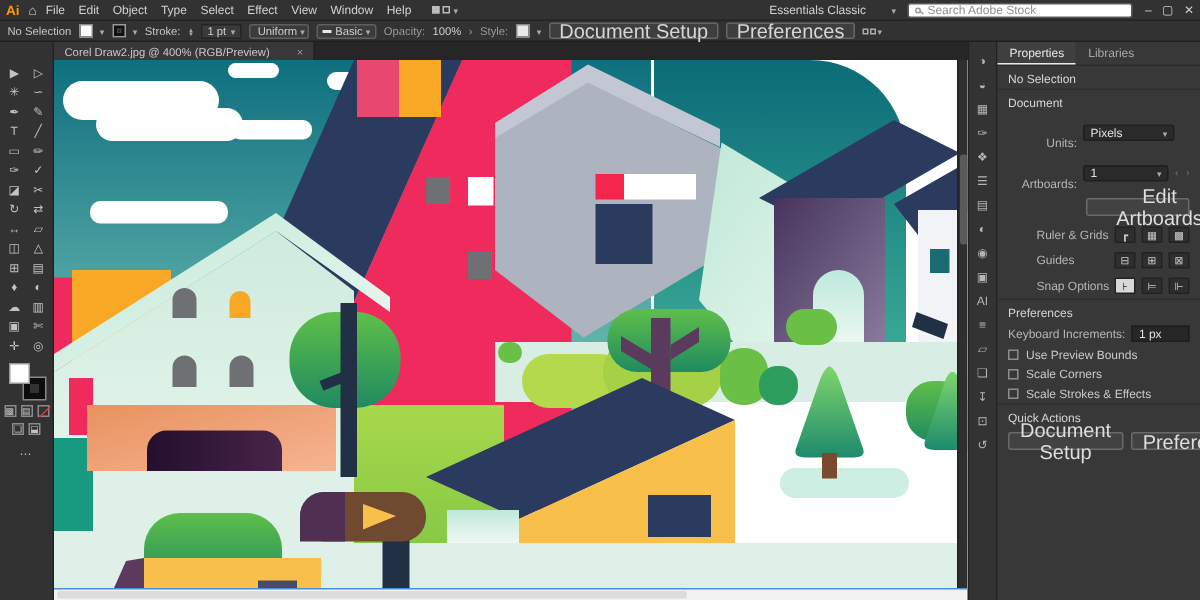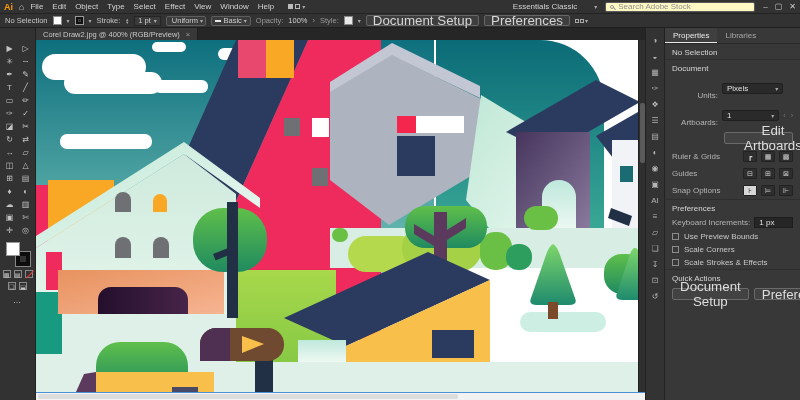--- a/index.html
+++ b/index.html
@@ -12,21 +12,21 @@
   .ai-logo{color:#ff9a00;font-weight:bold;font-size:9px;letter-spacing:0;}
   .home-ic{color:#d8d8d8;font-size:9px;}
   .menus{display:flex;gap:9px;}
   .menus span{color:#d2d2d2;cursor:default;}
   .ws-layout{display:flex;align-items:center;gap:2px;margin-left:8px;}
   .ws-layout .pane{width:5px;height:5px;border:1px solid #bbb;display:inline-block;}
   .ws-layout .pane.f{background:#bbb;}
   .caret{font-size:6px;color:#aaa;}
   .tb-right{margin-left:auto;display:flex;align-items:center;gap:8px;}
   .ws-switch{display:flex;align-items:center;gap:17px;color:#d2d2d2;}
-  .searchbox{display:flex;align-items:center;gap:4px;background:#fef9c3;border:1px solid #5a5a5a;border-radius:2px;height:10px;width:150px;padding:0 4px;color:#8f8f8f;}
+  .searchbox{display:flex;align-items:center;gap:4px;background:#ffffff;border:1px solid #5a5a5a;border-radius:2px;height:10px;width:150px;padding:0 4px;color:#8f8f8f;}
   .lens{width:4px;height:4px;border:1px solid #999;border-radius:50%;position:relative;flex:none;}
   .lens::after{content:"";position:absolute;width:3px;height:1px;background:#999;right:-3px;bottom:-1px;transform:rotate(45deg);}
   .winbtns{display:flex;gap:7px;color:#cfcfcf;font-size:8px;}
   .winbtns span{cursor:default;}
 
   
   .controlbar{height:14px;display:flex;align-items:center;background:#323232;border-bottom:1px solid #1f1f1f;padding:0 5px;gap:5px;font-size:7.5px;}
   .cb-label{color:#c7c7c7;}
   .dim{color:#9a9a9a;}
   .swatch{width:9px;height:9px;background:#fff;border:1px solid #8a8a8a;display:inline-block;}
@@ -50,21 +50,21 @@
   .fs-fill{position:absolute;left:0;top:0;width:14px;height:14px;background:#fff;border:1px solid #999;}
   .fs-stroke{position:absolute;right:0;bottom:0;width:14px;height:14px;border:4px solid #0d0d0d;outline:1px solid #888;background:transparent;}
   .minirow{display:flex;gap:3px;margin-top:4px;}
   .minibtn{width:8px;height:8px;border:1px solid #8a8a8a;display:flex;align-items:center;justify-content:center;font-size:6px;color:#c3c3c3;position:relative;}
   .minibtn.none::after{content:"";position:absolute;left:-1px;top:3px;width:10px;height:1px;background:#e33;transform:rotate(-45deg);}
   .dots{color:#bbb;margin-top:8px;letter-spacing:1px;}
 
   
   .center{display:flex;flex-direction:column;background:#262626;}
   .tabstrip{height:12px;background:#262626;display:flex;align-items:flex-end;}
-  .doc-tab{background:#383838;color:#c9c9c9;height:12px;display:flex;align-items:center;gap:6px;padding:0 7px;font-size:7.5px;border-right:1px solid #1e1e1e;}
+  .doc-tab{background:#383838;color:#c9c9c9;height:12px;display:flex;align-items:center;gap:18px;padding:0 7px;font-size:7.5px;border-right:1px solid #1e1e1e;}
   .doc-tab .x{color:#9f9f9f;}
   .canvas{position:relative;width:609px;height:352px;background:#fff;overflow:hidden;}
   .canvas svg{display:block;}
   .vscroll{position:absolute;top:0;right:0;width:7px;height:100%;background:#2f2f2f;border-left:1px solid #222;}
   .vscroll .handle{position:absolute;top:18%;left:1px;width:5px;height:60px;background:#5a5a5a;border-radius:2px;}
   .hscroll{height:8px;background:#f2f2f2;border-top:1px solid #4a90d9;position:relative;}
   .hscroll .handle{position:absolute;left:2px;top:1px;height:5px;width:420px;background:#dcdcdc;border-radius:2px;}
 
   
   .dock{background:#333;border-left:1px solid #222;border-right:1px solid #222;display:flex;flex-direction:column;align-items:center;padding-top:6px;gap:3px;}
@@ -77,21 +77,21 @@
   .ptab.active{color:#e8e8e8;background:#3f3f3f;border-bottom:1px solid #e8e8e8;}
   .pheader{color:#d6d6d6;padding:4px 7px 2px;border-top:1px solid #2e2e2e;}
   .pheader.first{border-top:none;}
   .prow{display:flex;align-items:center;gap:4px;padding:2px 7px;}
   .plabel{width:46px;text-align:right;color:#b5b5b5;flex:none;margin-top:14px;}
   .pselect{background:#2a2a2a;border:1px solid #1f1f1f;border-radius:2px;height:11px;flex:1;display:flex;align-items:center;justify-content:space-between;padding:0 4px;color:#e0e0e0;}
   .arrows{color:#777;display:flex;gap:5px;font-size:7px;}
   .pbtn{background:#424242;border:1px solid #6a6a6a;border-radius:2px;height:12px;display:inline-flex;align-items:center;justify-content:center;padding:0 7px;color:#dedede;}
   .editab{margin:3px 7px 4px 59px;padding-left:36px;}
   .iconrow{display:flex;align-items:center;padding:3px 7px;}
-  .iconrow .plab2{flex:1;color:#b5b5b5;}
+  .iconrow .plab2{flex:1;color:#b5b5b5;margin-left:19px;}
   .igroup{display:flex;gap:4px;}
   .ibtn{width:14px;height:11px;background:#2e2e2e;border:1px solid #222;border-radius:1px;color:#cfcfcf;font-size:7px;display:flex;align-items:center;justify-content:center;}
   .ibtn.on{background:#d8d8d8;color:#222;}
   .kfield{background:#262626;border:1px solid #1d1d1d;height:11px;display:inline-flex;align-items:center;padding:0 4px;color:#e0e0e0;flex:1;}
   .cb{display:flex;align-items:center;gap:5px;padding:2px 7px;color:#c9c9c9;}
   .cb .box{width:7px;height:7px;border:1px solid #8d8d8d;background:transparent;flex:none;}
   .qa-row{display:flex;gap:5px;padding:3px 7px;}
 </style>
 </head>
 <body>

